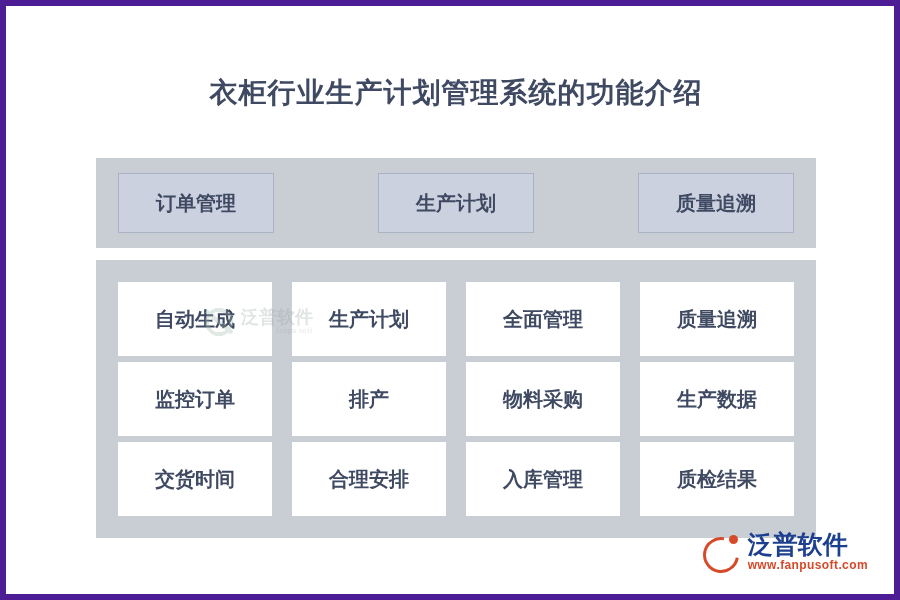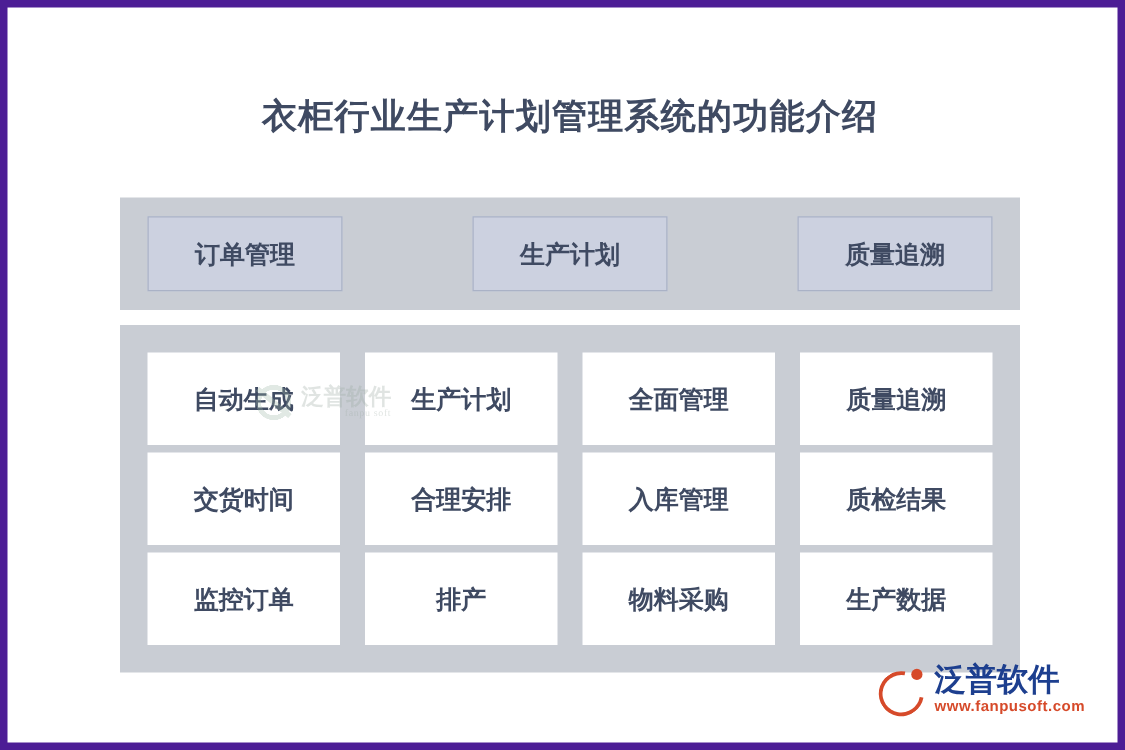--- a/index.html
+++ b/index.html
@@ -201,45 +201,45 @@
       <div class="body-cell">
         <span>全面管理</span>
       </div>
       <div class="body-cell">
         <span>质量追溯</span>
       </div>
     </div>
 
     <div class="body-row">
       <div class="body-cell">
+        <span>监控订单</span>
+      </div>
+      <div class="body-cell">
+        <span>排产</span>
+      </div>
+      <div class="body-cell">
+        <span>物料采购</span>
+      </div>
+      <div class="body-cell">
+        <span>生产数据</span>
+      </div>
+    </div>
+
+    <div class="body-row">
+      <div class="body-cell">
         <span>交货时间</span>
       </div>
       <div class="body-cell">
         <span>合理安排</span>
       </div>
       <div class="body-cell">
         <span>入库管理</span>
       </div>
       <div class="body-cell">
         <span>质检结果</span>
-      </div>
-    </div>
-
-    <div class="body-row">
-      <div class="body-cell">
-        <span>监控订单</span>
-      </div>
-      <div class="body-cell">
-        <span>排产</span>
-      </div>
-      <div class="body-cell">
-        <span>物料采购</span>
-      </div>
-      <div class="body-cell">
-        <span>生产数据</span>
       </div>
     </div>
 
   </div>
 
   <div class="watermark">
     <div class="wm-mark"></div>
     <div class="wm-text">
       <div>泛普软件</div>
       <div class="wm-sub">fanpu soft</div>

